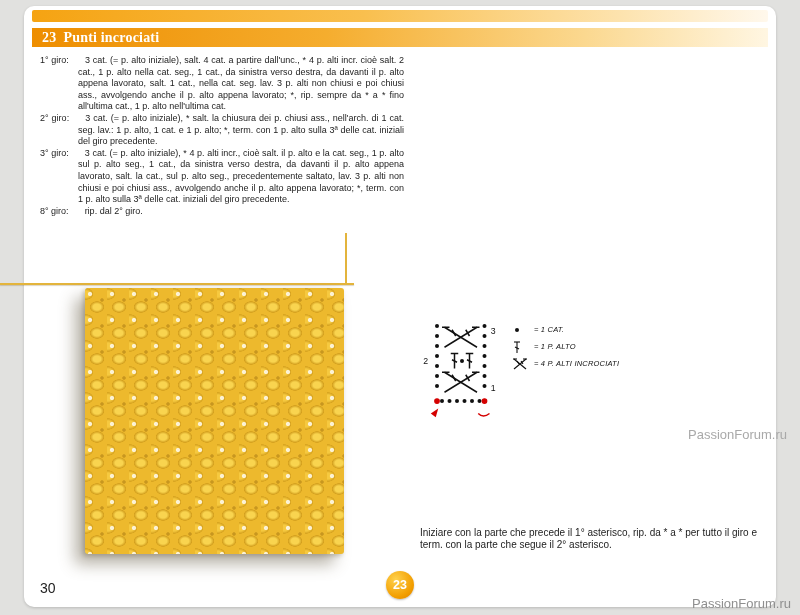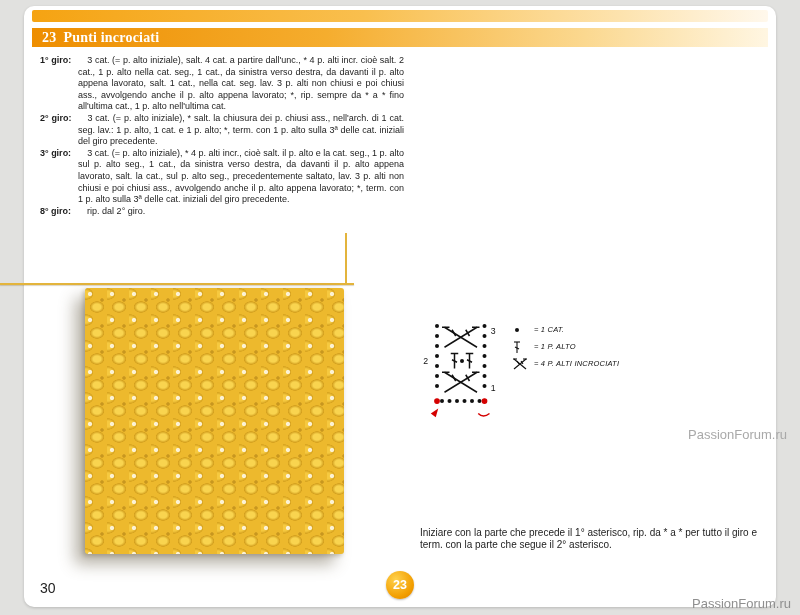--- a/index.html
+++ b/index.html
@@ -16,21 +16,21 @@
     background:linear-gradient(90deg,#ee8e00 0%,#f5ad2e 40%,#fbd88f 75%,#fff6e2 100%);
     color:#ffffff;font-family:"Liberation Serif",serif;font-weight:bold;
     font-size:14px;line-height:19px;padding-left:10px;box-sizing:border-box;
     letter-spacing:.2px;}
   .titlebar .num{margin-right:7px;}
 
   .textcol{position:absolute;left:40px;top:55px;width:364px;
     font-size:9px;line-height:11.6px;color:#1c1c1c;text-align:justify;}
   .textcol p{margin:0;}
   .textcol p.round{padding-left:38px;text-indent:-38px;}
-  .rlabel{font-weight:bold;padding-right:16px;}
+  .rlabel{font-weight:normal;padding-right:16px;}
 
   .thread-h{position:absolute;left:0;top:283px;width:354px;height:2px;
     background:#e3b43c;box-shadow:0 1px 1px rgba(120,90,20,.25);}
   .thread-v{position:absolute;left:345px;top:233px;width:2px;height:52px;
     background:#e3b43c;}
 
   .swatch{position:absolute;left:85px;top:288px;width:259px;height:266px;
     border-radius:3px;
     background-color:#edb92d;
     background-image:

